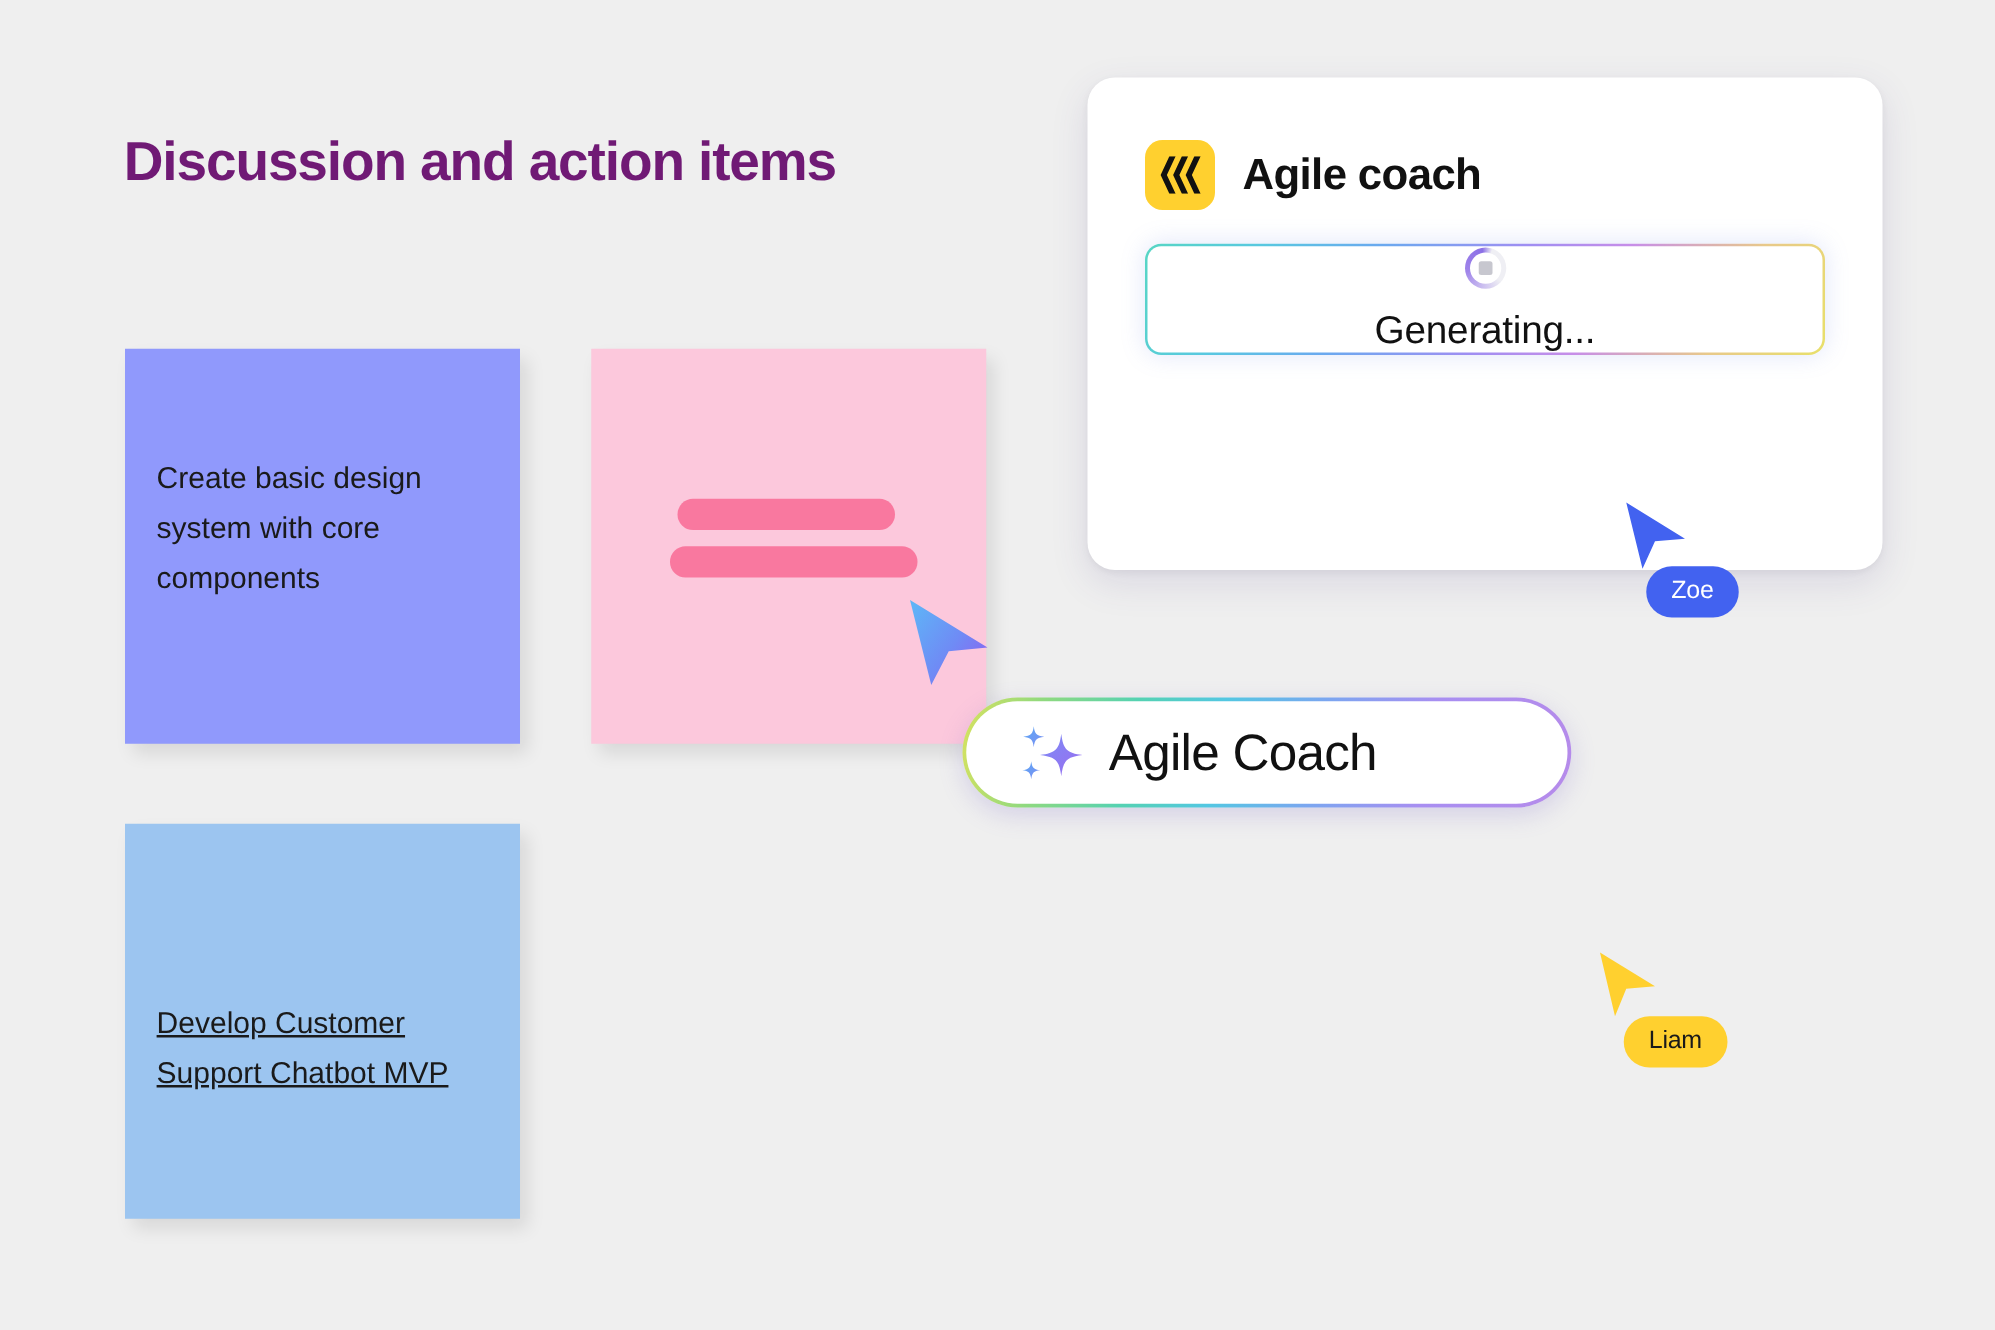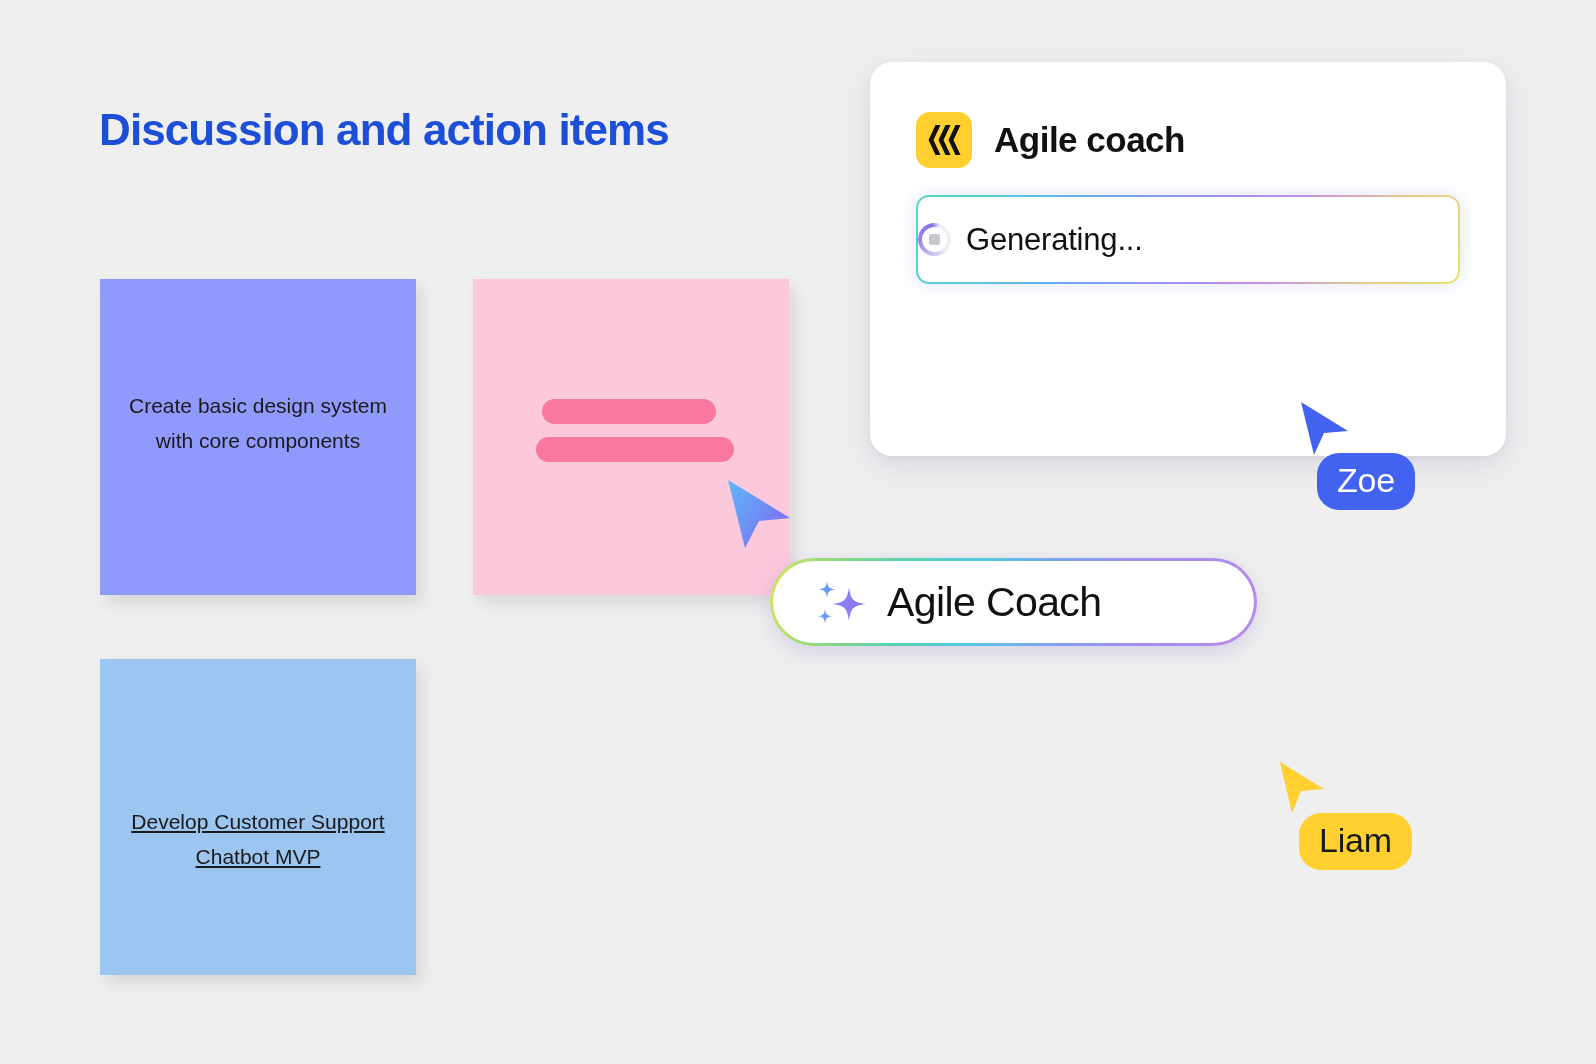--- a/index.html
+++ b/index.html
@@ -22,38 +22,38 @@
   }
 
   
   .board-title {
     position: absolute;
     left: 99px;
     top: 105px;
     font-size: 44px;
     font-weight: 700;
     letter-spacing: -0.9px;
-    color: #1d4ed8;
+    color: #701a75;
     white-space: nowrap;
   }
 
   
   .sticky {
     position: absolute;
     box-sizing: border-box;
     display: flex;
     align-items: center;
     justify-content: center;
     box-shadow: 6px 8px 14px rgba(0,0,0,0.10);
   }
   .sticky .sticky-text {
-    font-size: 21px;
+    font-size: 24px;
     line-height: 1.67;
     color: #1a1a1a;
-    text-align: center;
+    text-align: left;
     width: 84%;
     white-space: pre-line;
   }
   #note-design   { left: 100px; top: 279px;  width: 316px; height: 316px; background: #9099fc; }
   #note-design   .sticky-text { transform: translateY(-14px); }
   #note-skeleton { left: 473px; top: 279px;  width: 316px; height: 316px; background: #fcc8dc; }
   #note-chatbot  { left: 100px; top: 659px;  width: 316px; height: 316px; background: #9cc5f0; }
   #note-chatbot  .sticky-text { transform: translateY(22px); text-decoration: underline; }
   #note-bdd      { left: 473px; top: 659px;  width: 319px; height: 316px; background: #fc9440; }
   #note-bdd      .sticky-text { transform: translateY(20px); }
@@ -132,22 +132,23 @@
     box-shadow: 0 0 20px rgba(120,140,230,0.22);
     box-sizing: border-box;
   }
   #generating-inner {
     width: 100%;
     height: 100%;
     background: #fff;
     border-radius: 11px;
     display: flex;
     align-items: center;
-    justify-content: flex-start;
+    justify-content: flex-end;
     gap: 15px;
+    flex-direction: column;
   }
   .spinner {
     width: 33px;
     height: 33px;
     border-radius: 50%;
     background: conic-gradient(from 20deg, #efeff4 0deg, #efeff4 110deg, #a085ea 240deg, #8b6fe6 330deg, #efeff4 360deg);
     display: flex;
     align-items: center;
     justify-content: center;
     flex: 0 0 auto;
@@ -206,21 +207,21 @@
     color: #111;
     letter-spacing: -0.6px;
   }
 
   
   .cursor-wrap { position: absolute; }
   .cursor-chip {
     position: absolute;
     border-radius: 22px;
     padding: 8px 20px 10px 20px;
-    font-size: 34px;
+    font-size: 20px;
     font-weight: 500;
     white-space: nowrap;
     letter-spacing: -0.2px;
   }
   #cursor-zoe     { left: 1296px; top: 400px; }
   #cursor-zoe .cursor-chip { left: 21px; top: 53px; background: #4262f0; color: #fff; }
   #cursor-liam    { left: 1275px; top: 760px; }
   #cursor-liam .cursor-chip { left: 24px; top: 53px; background: #ffd02f; color: #1a1a1a; }
   #cursor-pink    { left: 722px; top: 478px; }
 

